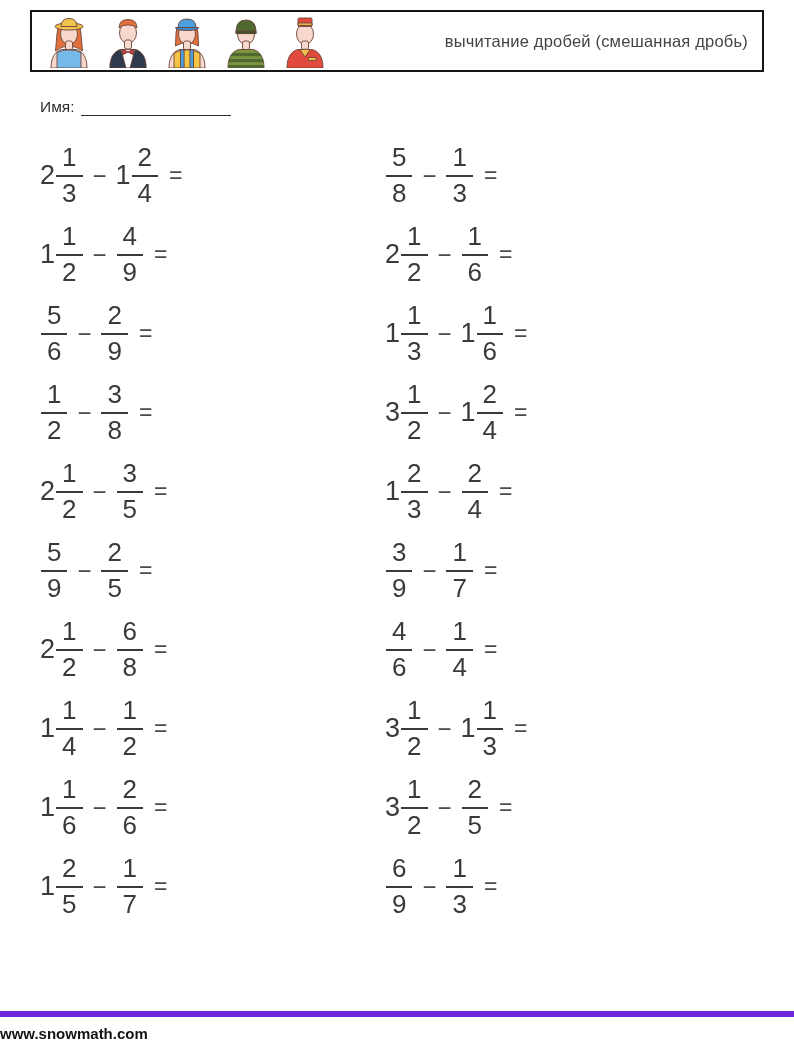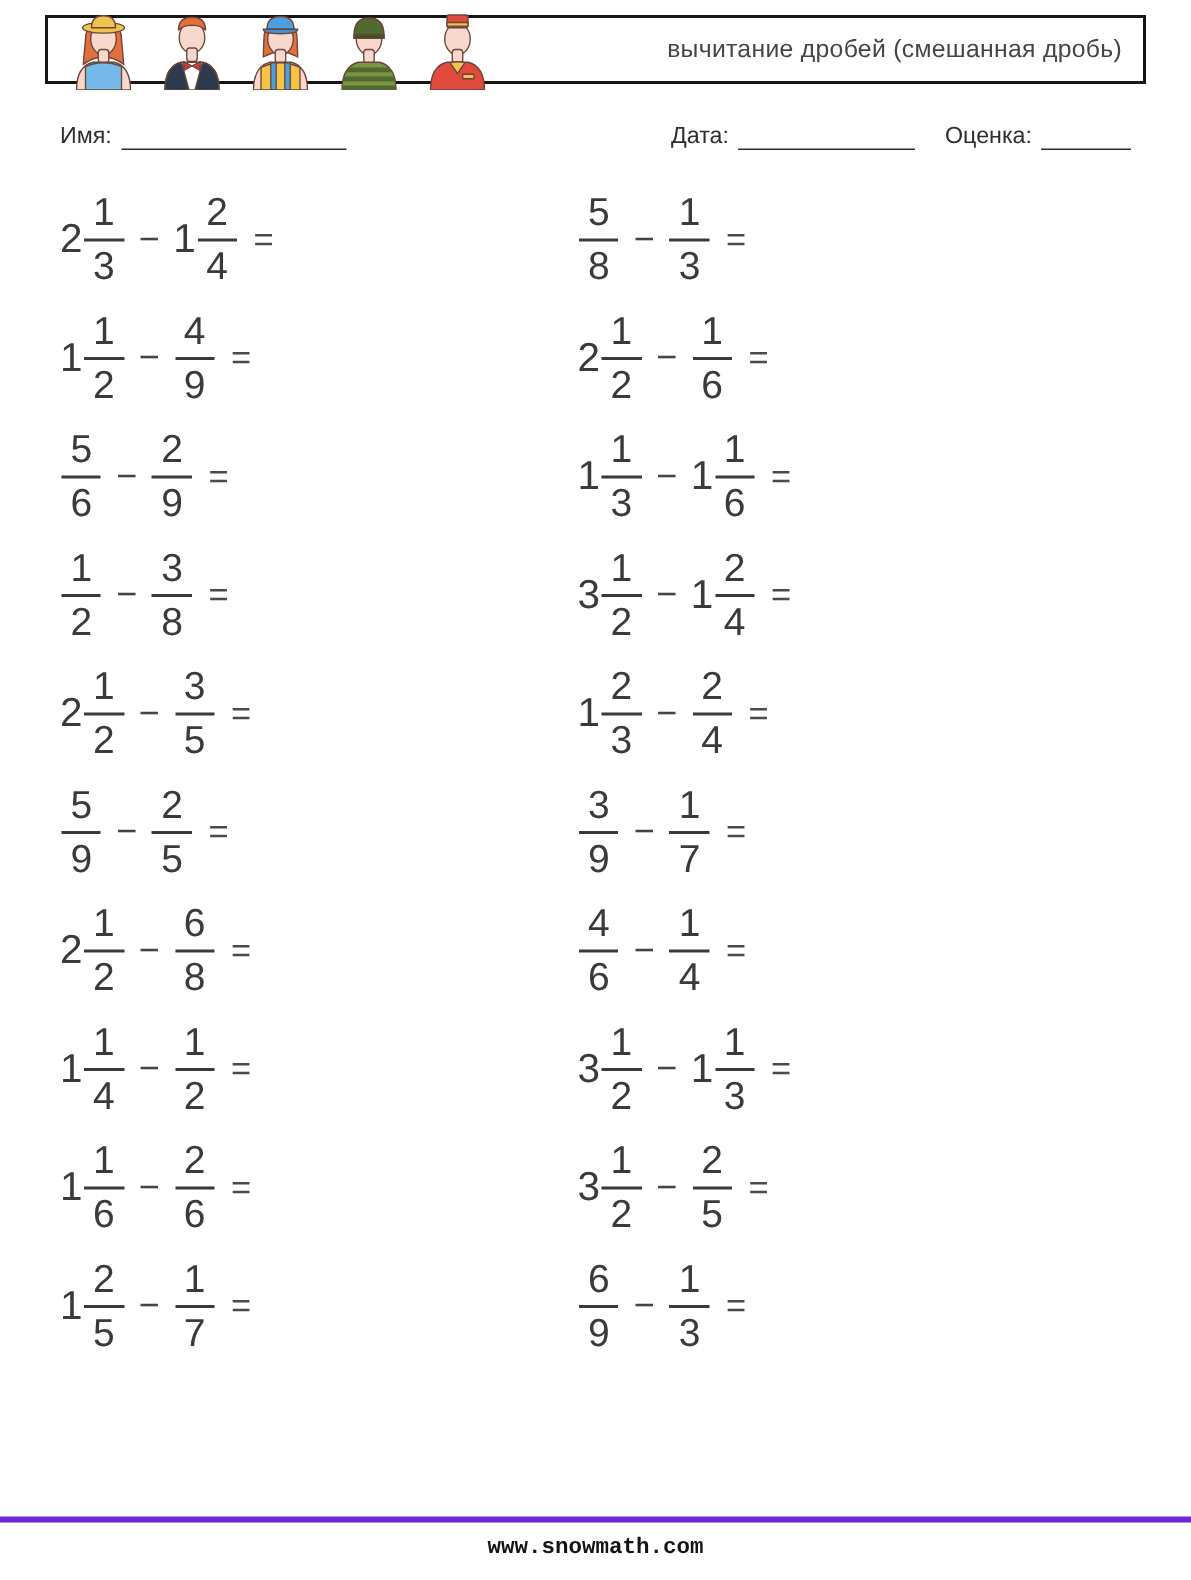--- a/index.html
+++ b/index.html
@@ -2,21 +2,21 @@
 <html><head>
 <meta charset="utf-8">
 <style>
   html,body{margin:0;padding:0;}
   body{
     width:794px;height:1053px;position:relative;background:#ffffff;
     font-family:"Liberation Sans", sans-serif;color:#3a3a3a;overflow:hidden;
   }
   
   .header-box{
-    margin:10px 30px 0 30px;height:46px;border:2px solid #161616;
+    margin:10px 30px 0 30px;height:62px;border:2px solid #161616;
     display:flex;align-items:center;justify-content:space-between;
     padding:12px 14px;box-sizing:border-box;
   }
   .avatars{display:flex;gap:13px;align-items:flex-end;}
   .avatar{width:46px;height:54px;}
   .avatar svg{width:46px;height:54px;display:block;}
   .worksheet-title{font-size:16.5px;color:#454545;letter-spacing:.2px;}
   
   .fields{
     margin:26px 40px 12px 40px;display:flex;justify-content:space-between;
@@ -35,21 +35,21 @@
   }
   .problem{display:flex;align-items:center;font-size:27px;color:#3a3a3a;}
   .whole{font-size:27px;line-height:1;}
   .frac{display:inline-flex;flex-direction:column;align-items:center;margin:0 1px;}
   .frac .num,.frac .den{font-size:26px;line-height:1.05;padding:1px 6px;text-align:center;}
   .frac .num{border-bottom:2px solid #3a3a3a;padding-bottom:3px;}
   .frac .den{padding-top:3px;}
   .op{margin:0 9px;font-size:24px;color:#444;}
   .eq{margin-left:10px;font-size:23px;color:#4a4a4a;}
   
-  .footer{position:absolute;left:0;right:0;top:1011px;border-top:4px solid #6d28d9;text-align:center;font-family:Liberation Mono, monospace;}
+  .footer{position:absolute;left:0;right:0;top:1011px;border-top:6px solid #6d28d9;}
   .footer .url{display:inline-block;margin-top:8px;font-weight:bold;font-size:15px;color:#141414;}
 </style>
 </head>
 <body>
 
 <div class="header-box">
   <div class="avatars">
 
     <span class="avatar">
       <svg viewBox="0 0 46 54">
@@ -134,30 +134,20 @@
 
   </div>
   <div class="worksheet-title">вычитание дробей (смешанная дробь)</div>
 </div>
 
 <div class="fields">
   <div class="field">
     <span>Имя:</span>
     <span class="blank-line name"></span>
   </div>
-  <div class="fields-right">
-    <div class="field">
-      <span>Дата:</span>
-      <span class="blank-line date"></span>
-    </div>
-    <div class="field">
-      <span>Оценка:</span>
-      <span class="blank-line grade"></span>
-    </div>
-  </div>
 </div>
 
 <div class="problems" id="problems-grid">
     <div class="problem">
       <span class="whole">2</span>
       <span class="frac">
         <span class="num">1</span>
         <span class="den">3</span>
       </span>
       <span class="op">−</span>

